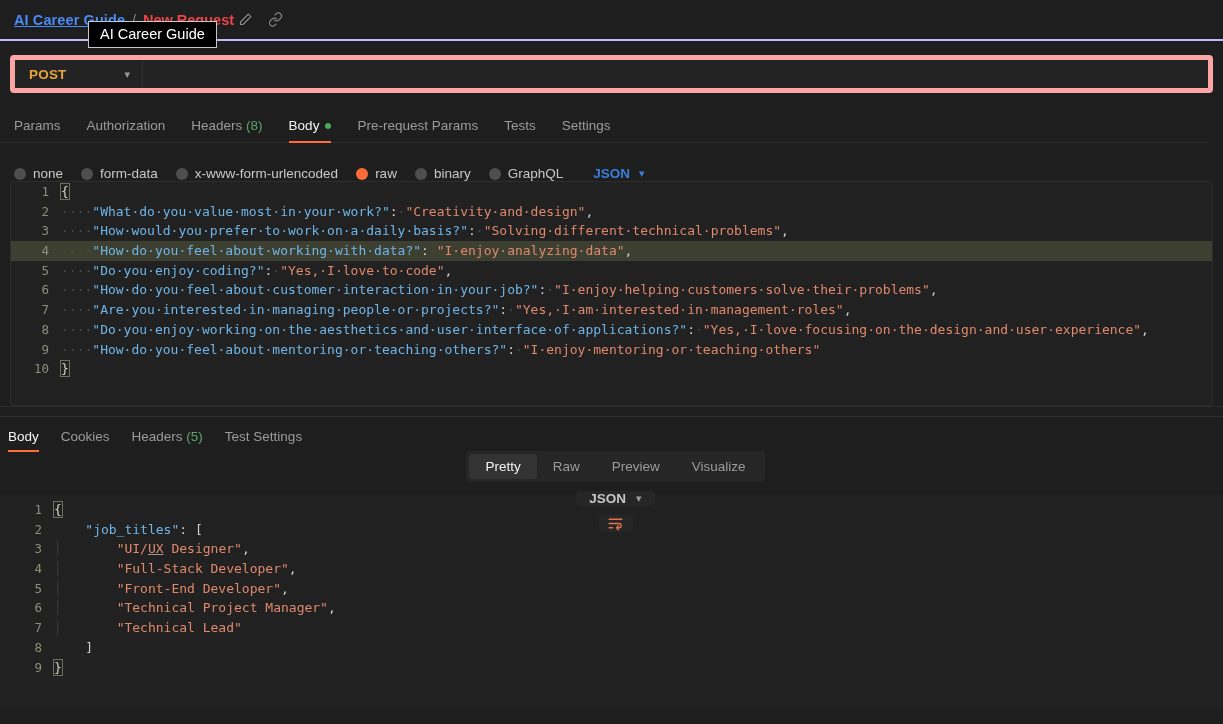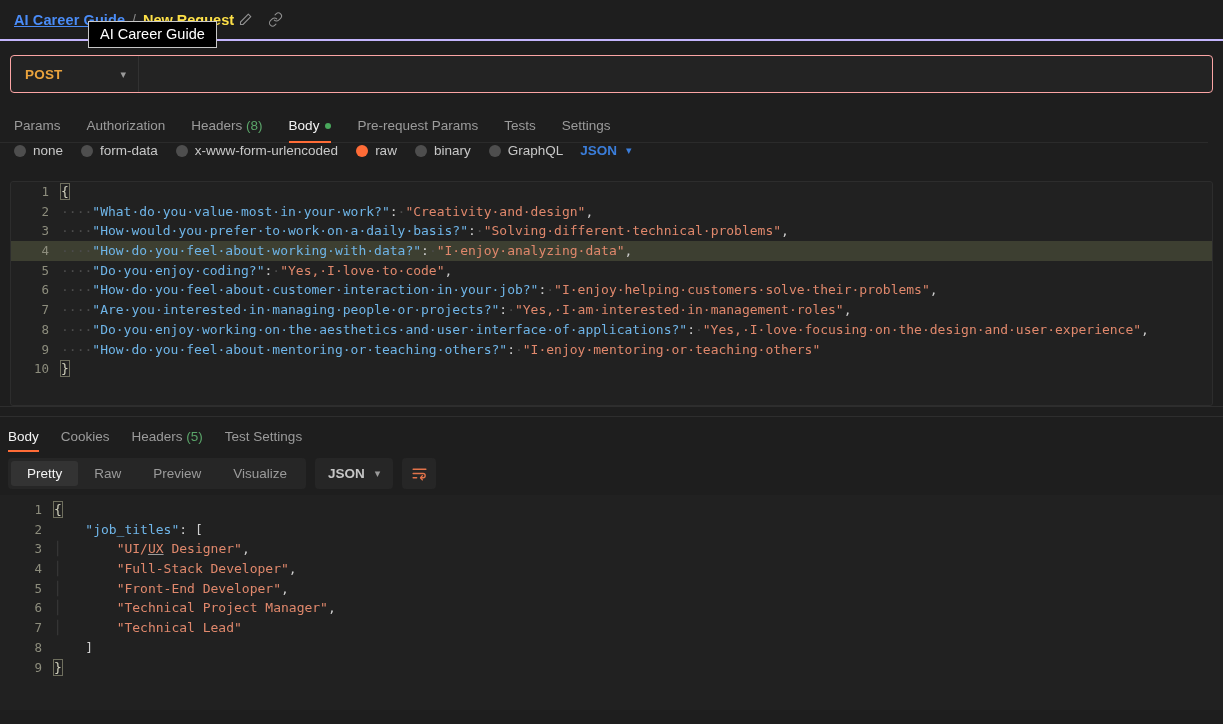--- a/index.html
+++ b/index.html
@@ -23,21 +23,21 @@
   }
   .crumb-link {
     color: #4a8cf7;
     font-size: 14.5px;
     font-weight: bold;
     text-decoration: underline;
     letter-spacing: .1px;
     cursor: pointer;
   }
   .crumb-sep { color: #8a8a8a; font-size: 14px; margin: 0 7px; }
-  .crumb-title { color: #fde047; font-size: 14.5px; font-weight: bold; }
+  .crumb-title { color: #ef4444; font-size: 14.5px; font-weight: bold; }
   .icon-btn {
     width: 22px; height: 22px;
     display: inline-flex; align-items: center; justify-content: center;
     cursor: pointer; opacity: .72;
   }
   .icon-btn:first-of-type { margin-left: 14px; }
   .icon-btn + .icon-btn { margin-left: 8px; }
 
   .tooltip {
     position: absolute;
@@ -50,21 +50,21 @@
     z-index: 50;
     white-space: nowrap;
   }
 
   
   .urlbar {
     margin: 14px 10px 0 10px;
     height: 38px;
     display: flex;
     align-items: stretch;
-    border: 1px solid #fca5a5;
+    border: 5px solid #fca5a5;
     border-radius: 4px;
     background: #232323;
   }
   .method {
     width: 128px;
     display: flex; align-items: center; justify-content: space-between;
     padding: 0 12px 0 14px;
     border-right: 1px solid #323232;
     cursor: pointer;
   }
@@ -112,24 +112,24 @@
     display: inline-block;
     width: 6px; height: 6px;
     border-radius: 50%;
     background: #49a85c;
     margin-left: 6px;
     vertical-align: 1px;
   }
 
   
   .radio-row {
-    display: flex; align-items: flex-start;
+    display: flex; align-items: flex-end;
     height: 38px;
     padding-left: 14px;
-    gap: 5px;
+    gap: 18px;
   }
   .radio-item { display: flex; align-items: center; gap: 7px; cursor: pointer; }
   .radio-dot {
     width: 12px; height: 12px; border-radius: 50%;
     background: #4e4e4e;
   }
   .radio-item.sel .radio-dot { background: #ff6c37; }
   .radio-label { font-size: 13.5px; color: #c8c8c8; }
   .json-select {
     display: flex; align-items: center; gap: 9px;
@@ -193,20 +193,21 @@
     padding-left: 8px;
     gap: 22px;
   }
   .resp-tabs .tab { padding-bottom: 7px; }
 
   .resp-toolbar {
     display: flex; align-items: center;
     height: 44px;
     padding-left: 8px;
     gap: 9px;
+    flex-direction: column;
   }
   .seg {
     display: flex; align-items: center;
     background: #262626;
     border-radius: 4px;
     height: 31px;
     padding: 3px;
   }
   .seg-item {
     font-size: 13.5px;

